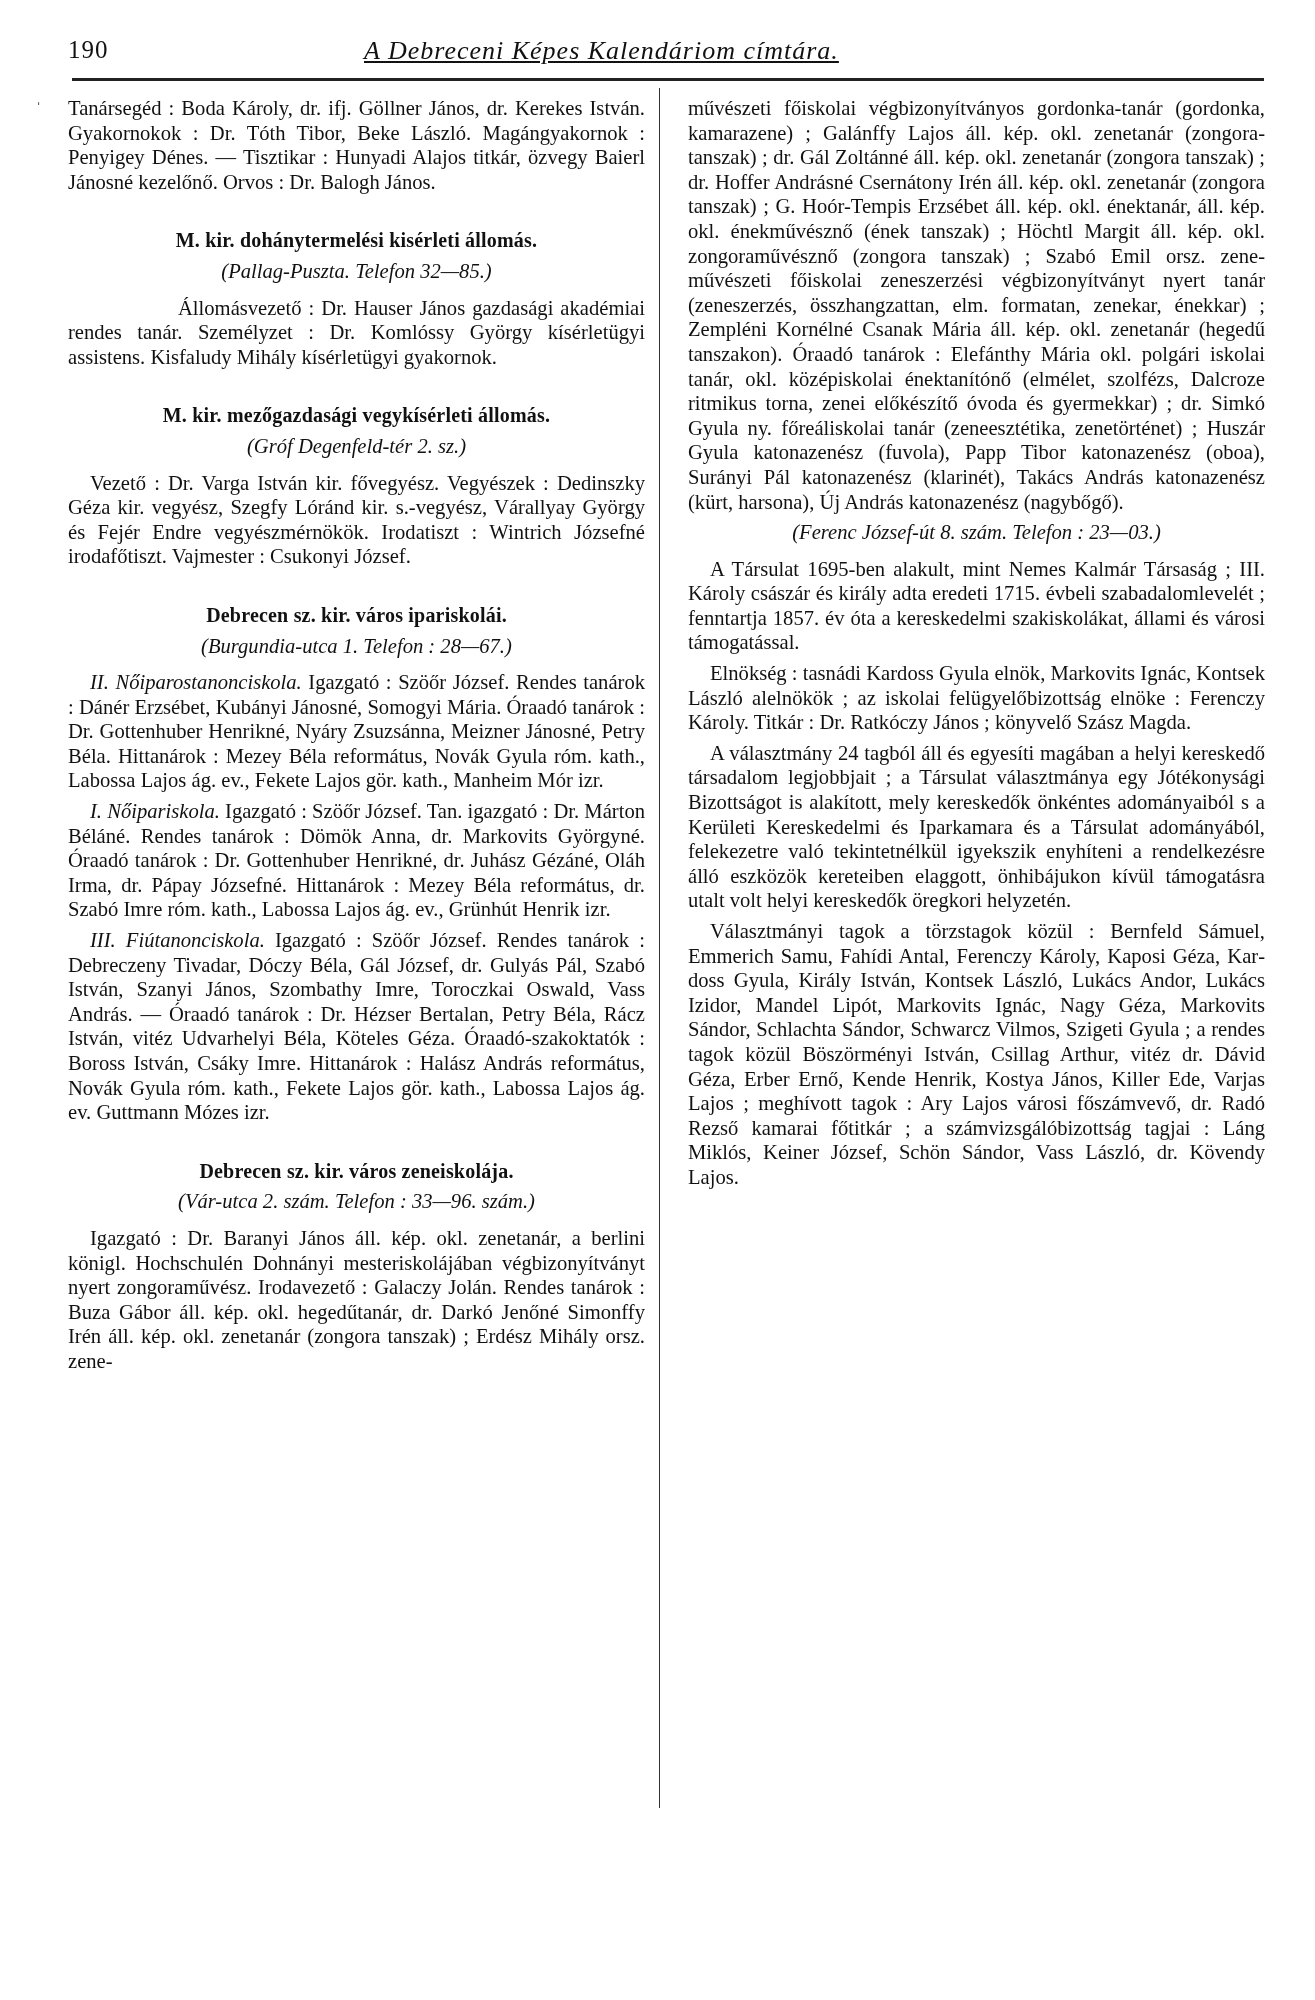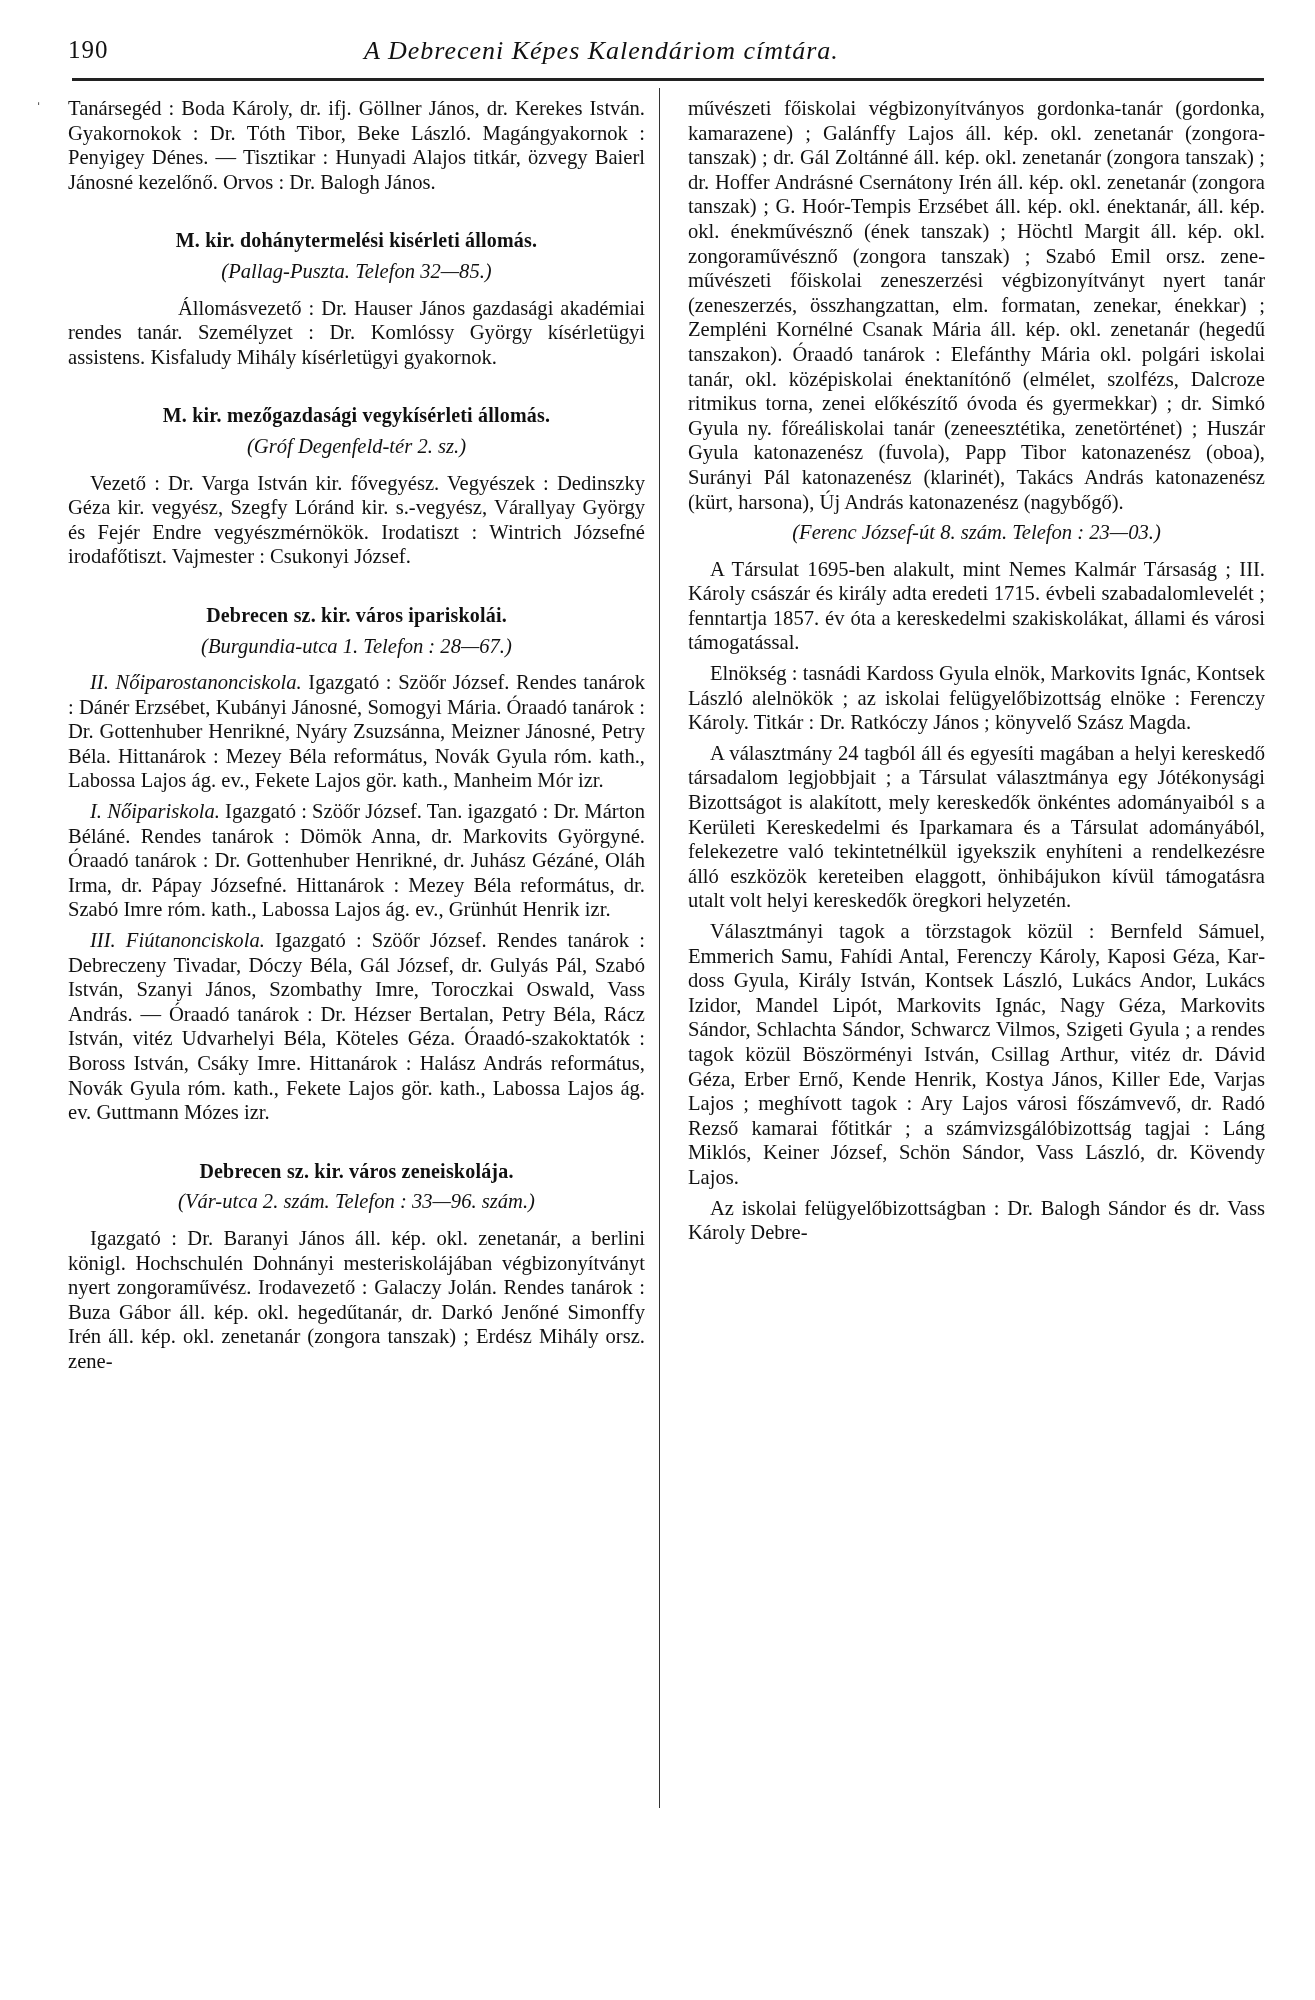--- a/index.html
+++ b/index.html
@@ -1,20 +1,20 @@
 <!DOCTYPE html>
 <html><head>
 <meta charset="utf-8">
 <style>
   html, body { margin: 0; padding: 0; background: #ffffff; }
   body { width: 1315px; height: 2000px; position: relative; overflow: hidden;
          font-family: "Liberation Serif", "DejaVu Serif", serif; color: #111; }
   .header { position: absolute; left: 68px; top: 28px; width: 1200px; height: 50px; text-align: center; }
   .page-num { position: absolute; left: 0; top: 8px; font-size: 25px; letter-spacing: 1px; }
-  .running-title { position: absolute; left: 296px; top: 8px; font-size: 26px; font-style: italic; letter-spacing: 1px; }
+  .running-title { position: absolute; left: 296px; top: 8px; font-size: 26px; font-style: italic; letter-spacing: 1px; text-decoration: underline; }
   .header-rule { position: absolute; left: 72px; top: 78px; width: 1192px; height: 0; border-top: 3px solid #222; }
   .col-divider { position: absolute; left: 659px; top: 88px; width: 0; height: 1720px; border-left: 1.5px solid #333; }
   .col { position: absolute; top: 96px; width: 577px; font-size: 20.6px; line-height: 24.6px; }
   .col.left { left: 68px; }
   .col.right { left: 688px; }
   .p { text-align: justify; text-indent: 0; margin: 0 0 6px 0; hyphens: manual; }
   .p.indent { text-indent: 22px; }
   .p.indent-large { text-indent: 110px; }
   .heading { font-weight: bold; text-align: center; margin: 34px 0 4px 0; font-size: 20px; letter-spacing: 0.2px; }
   .address { font-style: italic; text-align: center; margin: 6px 0 12px 0; font-size: 20.6px; }
@@ -64,15 +64,14 @@
 
 <div class="col right">
   <p class="p">művészeti főiskolai végbizonyítványos gor­donka-tanár (gordonka, kamarazene) ; Ga­lánffy Lajos áll. kép. okl. zenetanár (zongora­tanszak) ; dr. Gál Zoltánné áll. kép. okl. zenetanár (zongora tanszak) ; dr. Hoffer Andrásné Csernátony Irén áll. kép. okl. zene­tanár (zongora tanszak) ; G. Hoór-Tempis Erzsébet áll. kép. okl. énektanár, áll. kép. okl. énekművésznő (ének tanszak) ; Höchtl Margit áll. kép. okl. zongoraművésznő (zongora tanszak) ; Szabó Emil orsz. zene­művészeti főiskolai zeneszerzési végbizonyít­ványt nyert tanár (zeneszerzés, összhang­zattan, elm. formatan, zenekar, énekkar) ; Zempléni Kornélné Csanak Mária áll. kép. okl. zenetanár (hegedű tanszakon). Óraadó tanárok : Elefánthy Mária okl. polgári iskolai tanár, okl. középiskolai énektanítónő (elmé­let, szolfézs, Dalcroze ritmikus torna, zenei előkészítő óvoda és gyermekkar) ; dr. Simkó Gyula ny. főreáliskolai tanár (zeneesztétika, zenetörténet) ; Huszár Gyula katonazenész (fuvola), Papp Tibor katonazenész (oboa), Surányi Pál katonazenész (klarinét), Takács András katonazenész (kürt, harsona), Új András katonazenész (nagybőgő).</p>
 
   <div>
     <div class="address">(Ferenc József-út 8. szám. Telefon : 23—03.)</div>
     <p class="p indent">A Társulat 1695-ben alakult, mint Nemes Kalmár Társaság ; III. Károly császár és király adta eredeti 1715. évbeli szabadalom­levelét ; fenntartja 1857. év óta a kereske­delmi szakiskolákat, állami és városi támo­gatással.</p>
     <p class="p indent">Elnökség : tasnádi Kardoss Gyula elnök, Markovits Ignác, Kontsek László alelnökök ; az iskolai felügyelőbizottság elnöke : Ferenczy Károly. Titkár : Dr. Ratkóczy János ; köny­velő Szász Magda.</p>
     <p class="p indent">A választmány 24 tagból áll és egyesíti magában a helyi kereskedő társadalom leg­jobbjait ; a Társulat választmánya egy Jótékonysági Bizottságot is alakított, mely kereskedők önkéntes adományaiból s a Kerü­leti Kereskedelmi és Iparkamara és a Tár­sulat adományából, felekezetre való tekintet­nélkül igyekszik enyhíteni a rendelkezésre álló eszközök kereteiben elaggott, önhibáju­kon kívül támogatásra utalt volt helyi keres­kedők öregkori helyzetén.</p>
     <p class="p indent">Választmányi tagok a törzstagok közül : Bernfeld Sámuel, Emmerich Samu, Fahídi Antal, Ferenczy Károly, Kaposi Géza, Kar­doss Gyula, Király István, Kontsek László, Lukács Andor, Lukács Izidor, Mandel Lipót, Markovits Ignác, Nagy Géza, Markovits Sándor, Schlachta Sándor, Schwarcz Vilmos, Szigeti Gyula ; a rendes tagok közül Böszörményi István, Csillag Arthur, vitéz dr. Dávid Géza, Erber Ernő, Kende Henrik, Kostya János, Killer Ede, Varjas Lajos ; meghívott tagok : Ary Lajos városi főszám­vevő, dr. Radó Rezső kamarai főtitkár ; a számvizsgálóbizottság tagjai : Láng Miklós, Keiner József, Schön Sándor, Vass László, dr. Kövendy Lajos.</p>
-    <p class="p indent">Az iskolai felügyelőbizottságban : Dr. Ba­logh Sándor és dr. Vass Károly Debre-</p>
   </div>
 </div>
 
 </body></html>

